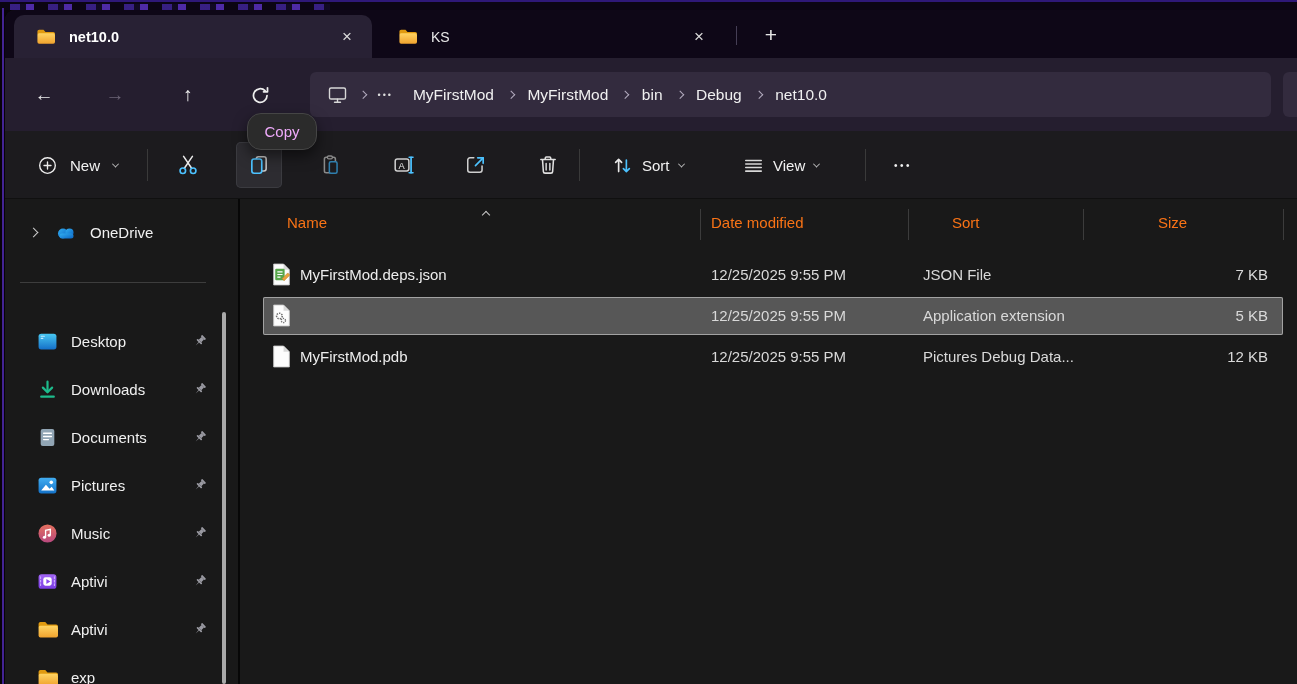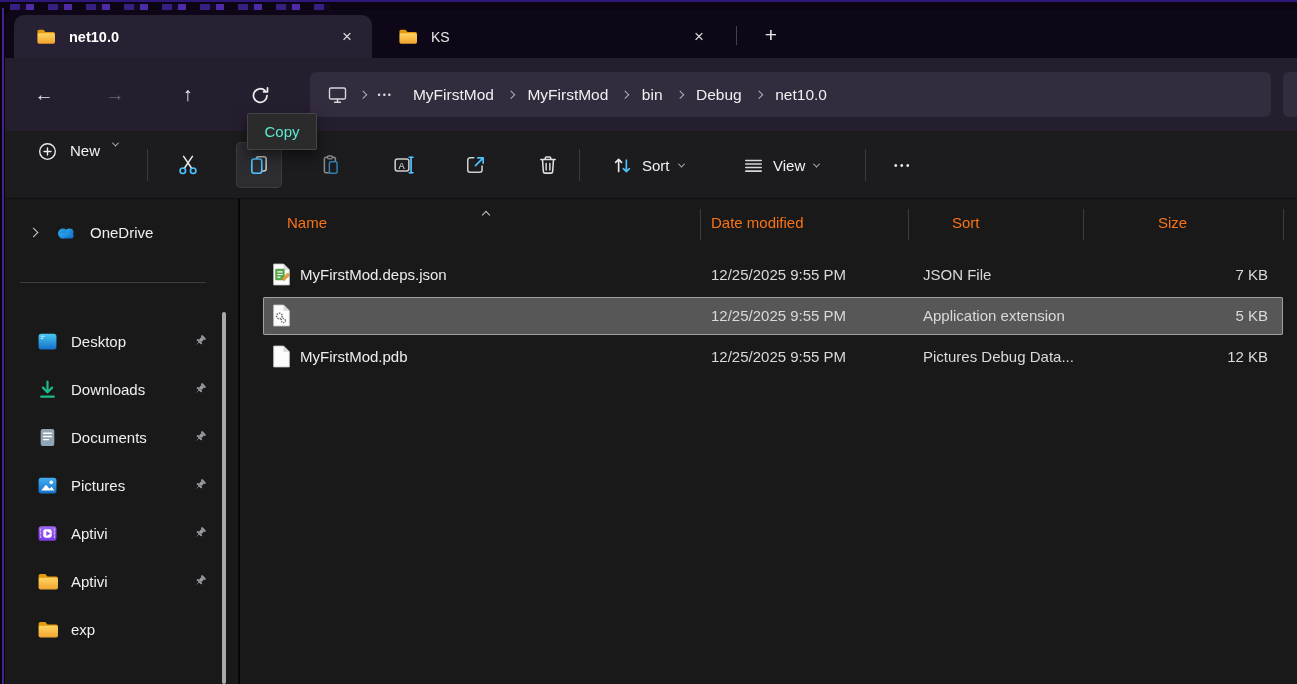--- a/index.html
+++ b/index.html
@@ -43,34 +43,34 @@
     background:#332b3e; border-radius:6px; display:flex; align-items:center; padding:0 8px 0 17px; }
   .crumb { color:#f0f0f0; font-size:15.5px; padding:0 11px; height:33px; line-height:33px; border-radius:4px; white-space:nowrap; }
   .crumb-sep { padding:0 3px; display:flex; align-items:center; }
   .crumb-overflow { color:#dcdcdc; font-size:9px; letter-spacing:2px; padding:0 9px; }
   .search-stub { position:absolute; left:1278px; top:14px; width:14px; height:45px;
     background:#332b3e; border-radius:6px 0 0 6px; }
 
   
   .toolbar { height:68px; background:#1c1b1e; position:relative; border-bottom:1px solid #101010; }
   .tb-new { position:absolute; left:25px; top:11px; height:46px; width:96px; border-radius:5px;
-    display:flex; align-items:flex-start; justify-content:center; gap:13px; }
+    display:flex; align-items:center; justify-content:center; gap:13px; }
   .tb-label { font-size:15px; color:#f2f2f2; }
   .tb-sep { position:absolute; top:18px; width:1px; height:32px; background:#3a3a3a; }
   .tb-btn { position:absolute; top:11px; width:46px; height:46px; border-radius:5px;
     display:flex; align-items:center; justify-content:center; }
   .tb-btn.hovered { background:#2d2c31; box-shadow:inset 0 0 0 1px #3b3b40; }
   .tb-drop { position:absolute; top:11px; height:46px; border-radius:5px; display:flex;
     align-items:center; gap:9px; padding:0 12px; }
   .tb-more { position:absolute; top:11px; width:46px; height:46px; display:flex; align-items:center;
     justify-content:center; color:#f0f0f0; font-size:10px; letter-spacing:2.5px; border-radius:5px; }
 
   
   .tooltip { position:absolute; left:242px; top:103px; width:70px; height:37px; z-index:40;
-    background:#2b2b2b; border:1px solid #454545; border-radius:2px; color:#5eead4; font-size:15px;
+    background:#2b2b2b; border:1px solid #454545; border-radius:14px; color:#f0abfc; font-size:15px;
     display:flex; align-items:center; justify-content:center; box-shadow:0 6px 14px rgba(0,0,0,.5); }
 
   
   .content { position:absolute; top:189px; left:0; right:0; bottom:0; display:flex; background:#191919; }
   .sidebar { width:233px; position:relative; }
   .onedrive-row { position:absolute; top:15px; left:0; width:100%; height:36px;
     display:flex; align-items:center; border-radius:5px; }
   .od-expander { margin-left:21px; width:14px; display:flex; justify-content:center; }
   .od-cloud { margin-left:14px; width:24px; height:17px; }
   .od-label { margin-left:12px; font-size:15px; color:#f0f0f0; }
@@ -370,20 +370,39 @@
               <rect x="5" y="1" width="6" height="2.1" rx="0.7"></rect>
               <rect x="6.1" y="3.1" width="3.8" height="4.1"></rect>
               <rect x="4.4" y="7.2" width="7.2" height="1.9" rx="0.9"></rect>
               <path d="M7.6 9.1h0.9L8.05 13.8Z"></path>
             </g>
           </svg>
         </div>
         <div class="sb-item">
           <span class="sb-icon">
             <svg width="21" height="21" viewBox="0 0 20 20">
+              <circle cx="10" cy="10" r="8.6" fill="url(#gmus)"></circle>
+              <path d="M8.2 13.6V7l4.5-1v5.7" fill="none" stroke="#ffffff" stroke-width="1.3"></path>
+              <circle cx="7.1" cy="13.6" r="1.5" fill="#ffffff"></circle>
+              <circle cx="11.6" cy="11.7" r="1.5" fill="#ffffff"></circle>
+            </svg>
+          </span>
+          <span class="sb-label">Music</span>
+          <svg class="sb-pin" viewBox="0 0 16 16">
+            <g transform="rotate(45 8 8)" fill="#9a9aa2">
+              <rect x="5" y="1" width="6" height="2.1" rx="0.7"></rect>
+              <rect x="6.1" y="3.1" width="3.8" height="4.1"></rect>
+              <rect x="4.4" y="7.2" width="7.2" height="1.9" rx="0.9"></rect>
+              <path d="M7.6 9.1h0.9L8.05 13.8Z"></path>
+            </g>
+          </svg>
+        </div>
+        <div class="sb-item">
+          <span class="sb-icon">
+            <svg width="21" height="21" viewBox="0 0 20 20">
               <rect x="1.5" y="3" width="17" height="14" rx="2.8" fill="url(#gvid)"></rect>
               <rect x="6" y="6" width="8" height="8" rx="2" fill="#ffffff"></rect>
               <path d="M8.9 7.7v4.6l3.9-2.3z" fill="#8a4bef"></path>
               <path d="M3.4 5.5v9M16.6 5.5v9" stroke="#c9a6ff" stroke-width="1.1" stroke-dasharray="1.6 1.7" stroke-linecap="round"></path>
             </svg>
           </span>
           <span class="sb-label">Aptivi</span>
           <svg class="sb-pin" viewBox="0 0 16 16">
             <g transform="rotate(45 8 8)" fill="#9a9aa2">
               <rect x="5" y="1" width="6" height="2.1" rx="0.7"></rect>

